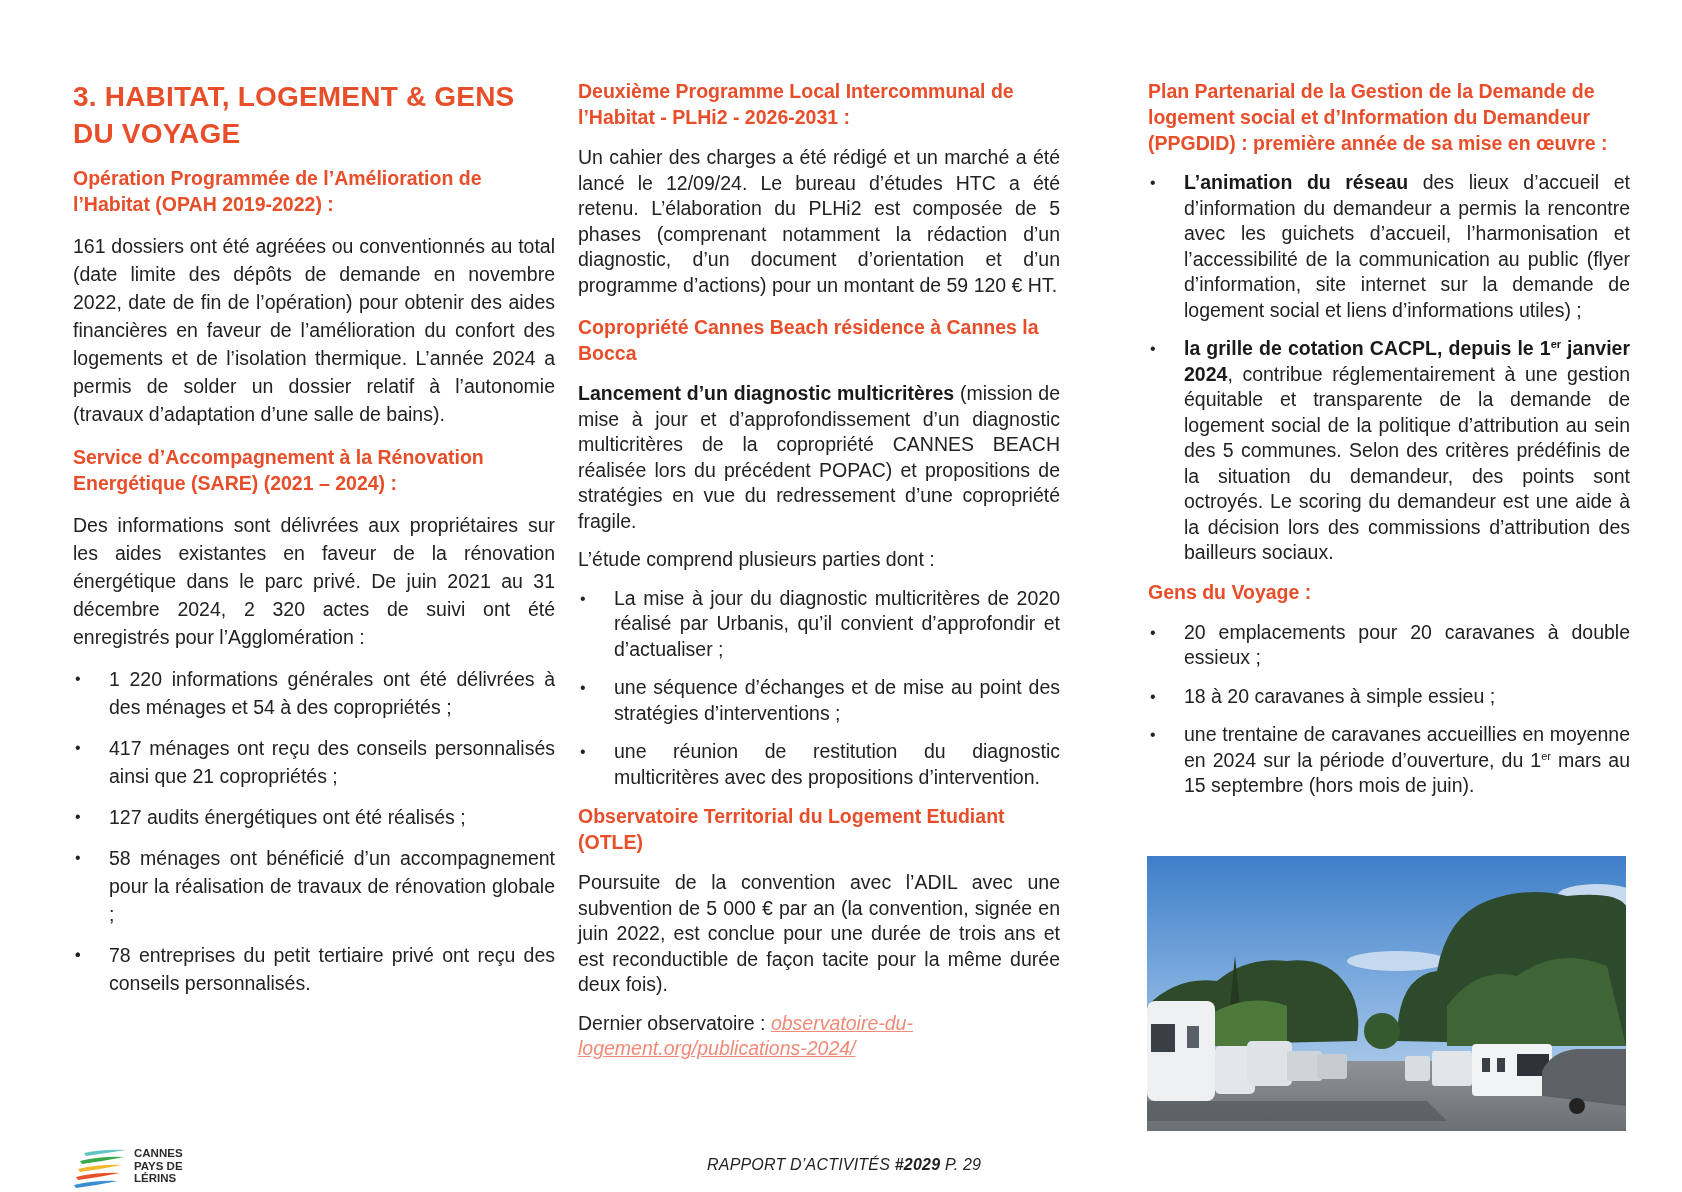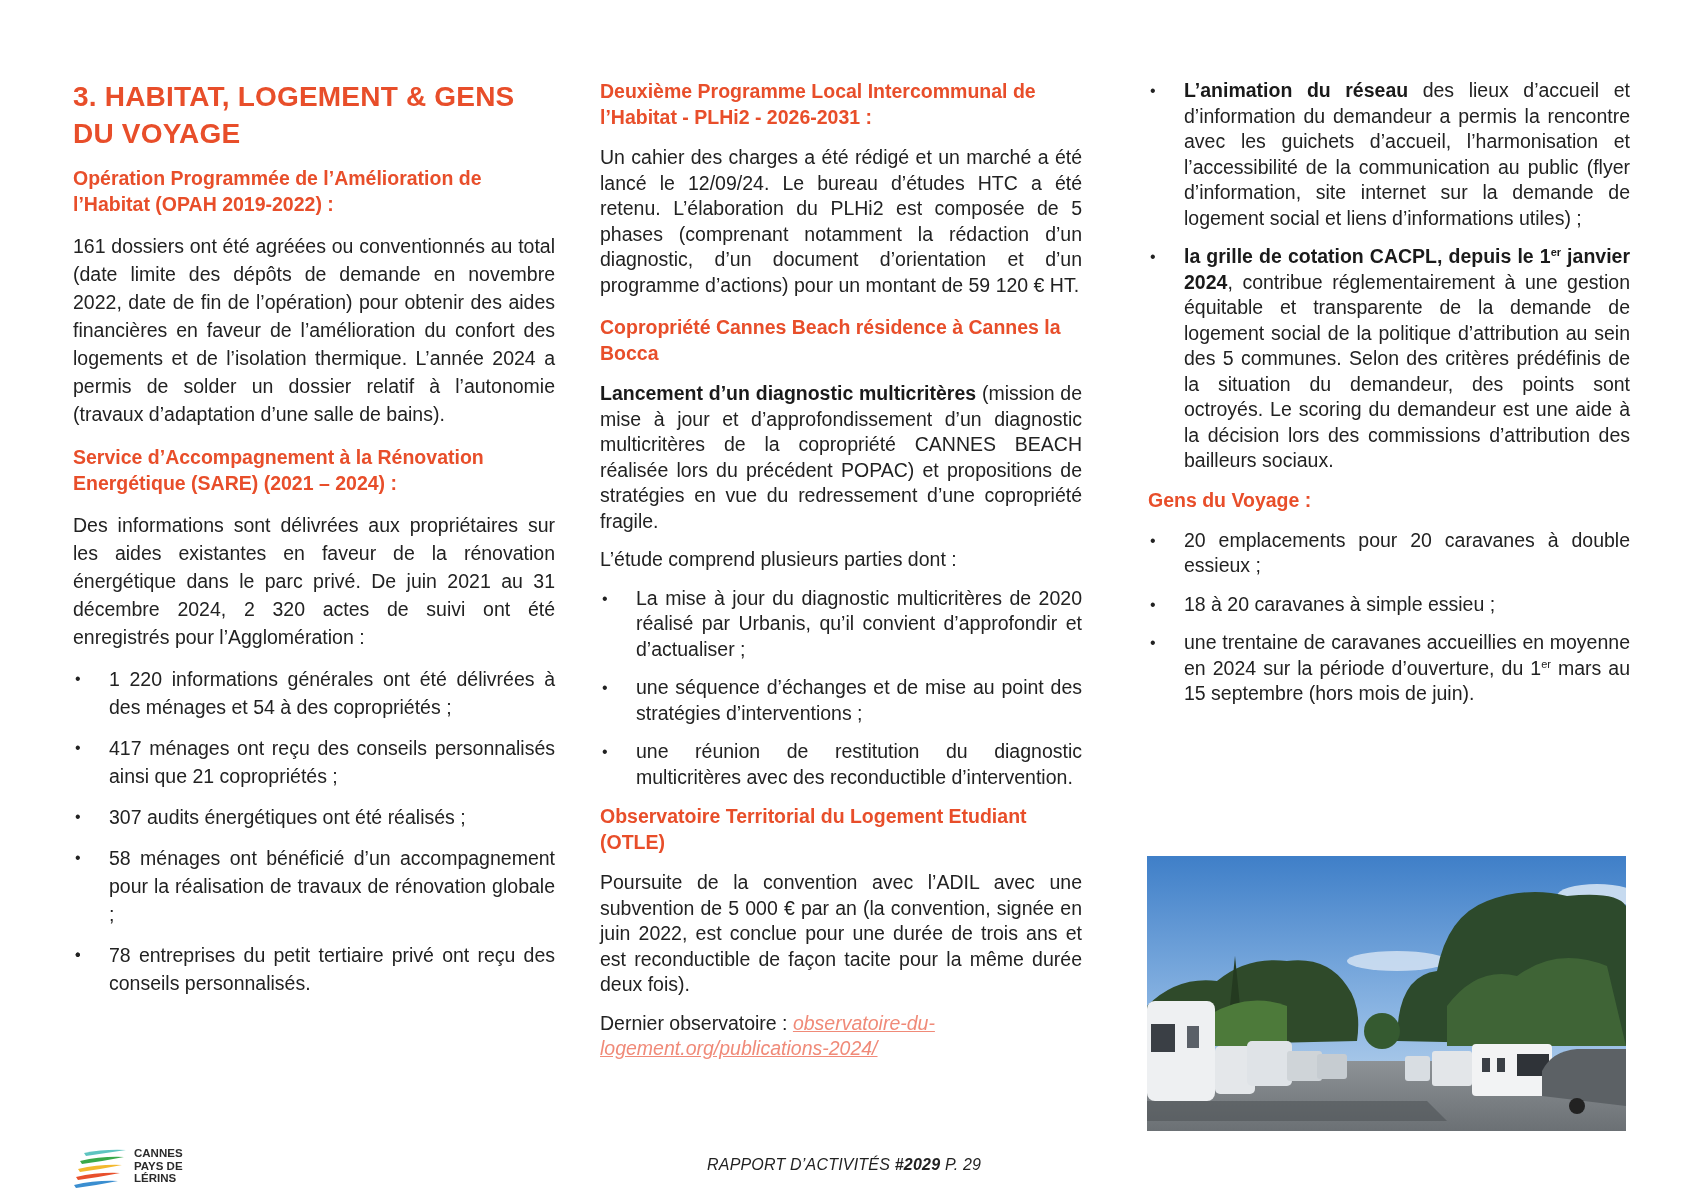--- a/index.html
+++ b/index.html
@@ -2,21 +2,21 @@
 <html><head>
 <meta charset="utf-8">
 <style>
   html, body { margin: 0; padding: 0; }
   body {
     width: 1682px; height: 1192px; background: #ffffff; position: relative; overflow: hidden;
     font-family: "Liberation Sans", sans-serif; color: #1f1f1f;
   }
   .col { position: absolute; top: 78px; width: 482px; }
   .col-left { left: 73px; }
-  .col-mid { left: 600px; }
+  .col-mid { left: 578px; }
   .col-right { left: 1148px; }
   .main-title {
     color: #e84e2a; font-weight: bold; font-size: 28px; line-height: 37px;
     margin: 0 0 13px 0; letter-spacing: 0.2px;
   }
   .sec-title {
     color: #e84e2a; font-weight: bold; font-size: 19.5px; line-height: 26px;
     margin: 0 0 15px 0; text-align: left;
   }
   .para {
@@ -57,48 +57,49 @@
   </h1>
 
   <h2 class="sec-title">Opération Programmée de l’Amélioration de l’Habitat (OPAH 2019-2022) :</h2>
   <p class="para" style="margin-bottom:16px;">161 dossiers ont été agréées ou conventionnés au total (date limite des dépôts de demande en novembre 2022, date de fin de l’opération) pour obtenir des aides financières en faveur de l’amélioration du confort des logements et de l’isolation thermique. L’année 2024 a permis de solder un dossier relatif à l’autonomie (travaux d’adaptation d’une salle de bains).</p>
 
   <h2 class="sec-title">Service d’Accompagnement à la Rénovation Energétique (SARE) (2021 – 2024) :</h2>
   <p class="para" style="margin-bottom:14px;">Des informations sont délivrées aux propriétaires sur les aides existantes en faveur de la rénovation énergétique dans le parc privé. De juin 2021 au 31 décembre 2024, 2 320 actes de suivi ont été enregistrés pour l’Agglomération :</p>
   <ul class="bl">
     <li><span class="bullet">•</span><span>1 220 informations générales ont été délivrées à des ménages et 54 à des copropriétés ;</span></li>
     <li><span class="bullet">•</span><span>417 ménages ont reçu des conseils personnalisés ainsi que 21 copropriétés ;</span></li>
-    <li><span class="bullet">•</span><span>307 audits énergétiques ont été réalisés ;</span></li>
+    <li><span class="bullet">•</span><span>127 audits énergétiques ont été réalisés ;</span></li>
     <li><span class="bullet">•</span><span>58 ménages ont bénéficié d’un accompagnement pour la réalisation de travaux de rénovation globale ;</span></li>
     <li><span class="bullet">•</span></li>
     <li><span class="bullet">•</span><span>78 entreprises du petit tertiaire privé ont reçu des conseils personnalisés.</span></li>
   </ul>
 </div>
 
 <div class="col col-mid">
   <h2 class="sec-title">Deuxième Programme Local Intercommunal de l’Habitat - PLHi2 - 2026-2031 :</h2>
   <p class="para" style="margin-bottom:16px;">Un cahier des charges a été rédigé et un marché a été lancé le 12/09/24. Le bureau d’études HTC a été retenu. L’élaboration du PLHi2 est composée de 5 phases (comprenant notamment la rédaction d’un diagnostic, d’un document d’orientation et d’un programme d’actions) pour un montant de 59 120 € HT.</p>
 
   <h2 class="sec-title">Copropriété Cannes Beach résidence à Cannes la Bocca</h2>
   <p class="para"><b class="strong">Lancement d’un diagnostic multicritères</b><span> (mission de mise à jour et d’approfondissement d’un diagnostic multicritères de la copropriété CANNES BEACH réalisée lors du précédent POPAC) et propositions de stratégies en vue du redressement d’une copropriété fragile.</span></p>
   <p class="para">L’étude comprend plusieurs parties dont :</p>
   <ul class="bl">
     <li><span class="bullet">•</span><span>La mise à jour du diagnostic multicritères de 2020 réalisé par Urbanis, qu’il convient d’approfondir et d’actualiser ;</span></li>
     <li><span class="bullet">•</span><span>une séquence d’échanges et de mise au point des stratégies d’interventions ;</span></li>
-    <li><span class="bullet">•</span><span>une réunion de restitution du diagnostic multicritères avec des reconductible d’intervention.</span></li>
+    <li><span class="bullet">•</span><span>une réunion de restitution du diagnostic multicritères avec des propositions d’intervention.</span></li>
   </ul>
 
   <h2 class="sec-title">Observatoire Territorial du Logement Etudiant (OTLE)</h2>
   <p class="para">Poursuite de la convention avec l’ADIL avec une subvention de 5 000 € par an (la convention, signée en juin 2022, est conclue pour une durée de trois ans et est reconductible de façon tacite pour la même durée deux fois).</p>
   <p class="para" style="text-align:left;">
     <span>Dernier observatoire : </span><a class="link">observatoire-du-logement.org/publications-2024/</a>
   </p>
 </div>
 
 <div class="col col-right">
+  <h2 class="sec-title" style="margin-bottom:14px;">Plan Partenarial de la Gestion de la Demande de logement social et d’Information du Demandeur (PPGDID) : première année de sa mise en œuvre :</h2>
   <ul class="bl">
     <li><span class="bullet">•</span><b class="strong">L’animation du réseau</b><span> des lieux d’accueil et d’information du demandeur a permis la rencontre avec les guichets d’accueil, l’harmonisation et l’accessibilité de la communication au public (flyer d’information, site internet sur la demande de logement social et liens d’informations utiles) ;</span></li>
     <li><span class="bullet">•</span><b class="strong"><span>la grille de cotation CACPL, depuis le 1</span><sup>er</sup><span> janvier 2024</span></b><span>, contribue réglementairement à une gestion équitable et transparente de la demande de logement social de la politique d’attribution au sein des 5 communes. Selon des critères prédéfinis de la situation du demandeur, des points sont octroyés. Le scoring du demandeur est une aide à la décision lors des commissions d’attribution des bailleurs sociaux.</span></li>
   </ul>
 
   <h2 class="sec-title">Gens du Voyage :</h2>
   <ul class="bl">
     <li><span class="bullet">•</span><span>20 emplacements pour 20 caravanes à double essieux ;</span></li>
     <li><span class="bullet">•</span><span>18 à 20 caravanes à simple essieu ;</span></li>
     <li><span class="bullet">•</span><span>une trentaine de caravanes accueillies en moyenne en 2024 sur la période d’ouverture, du 1</span><sup>er</sup><span> mars au 15 septembre (hors mois de juin).</span></li>

